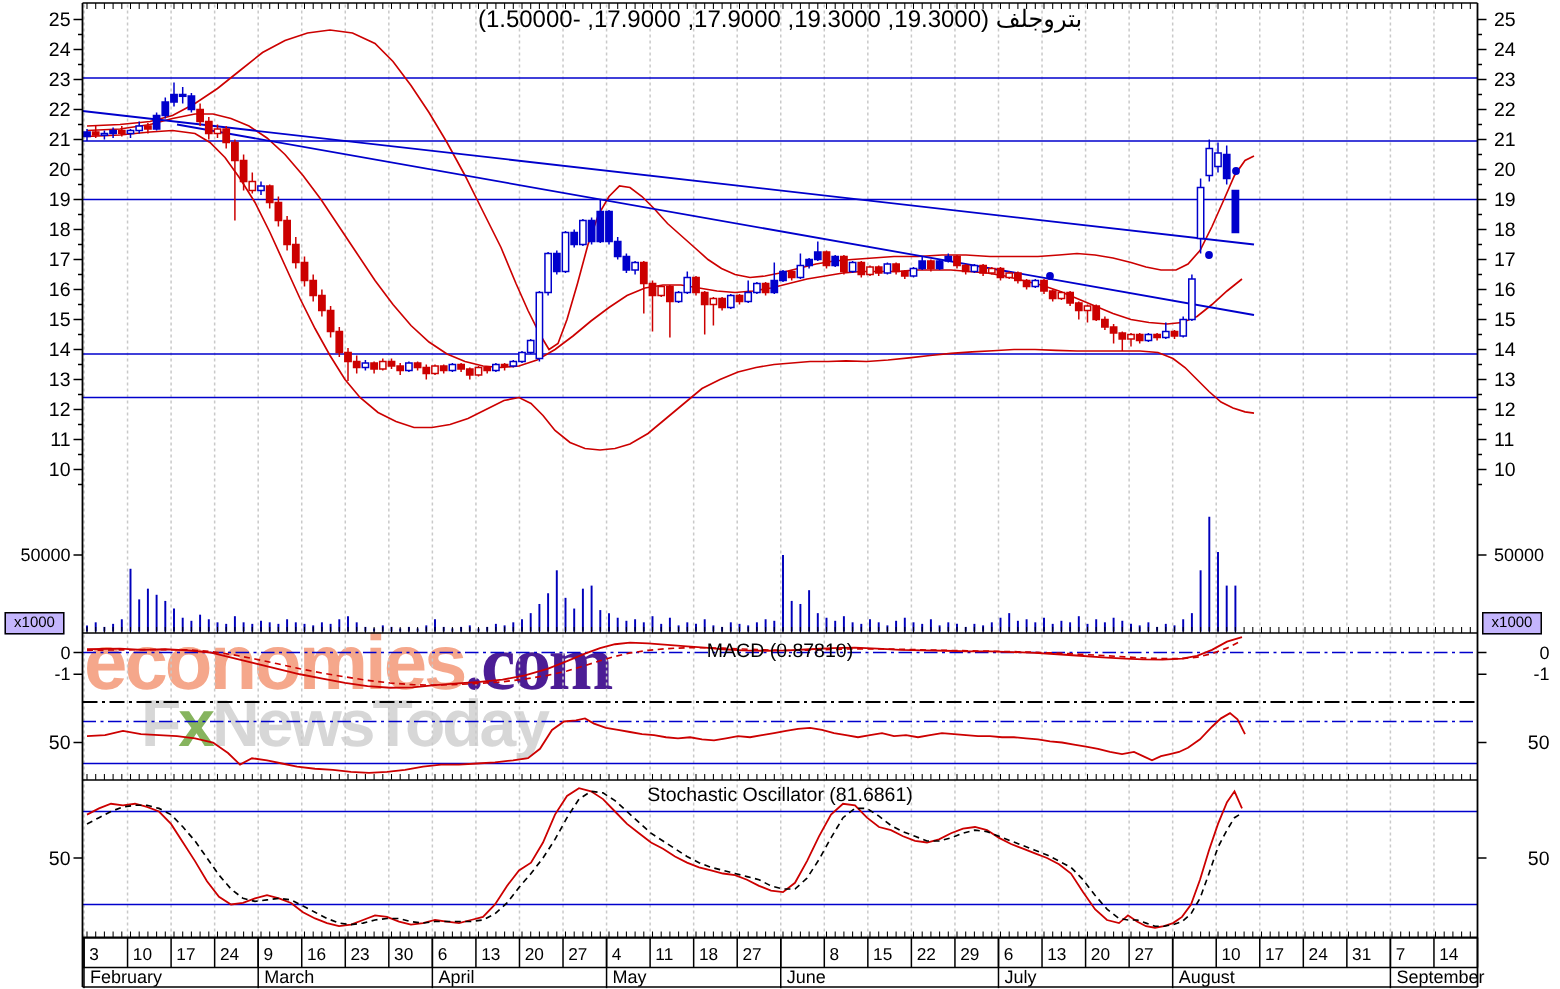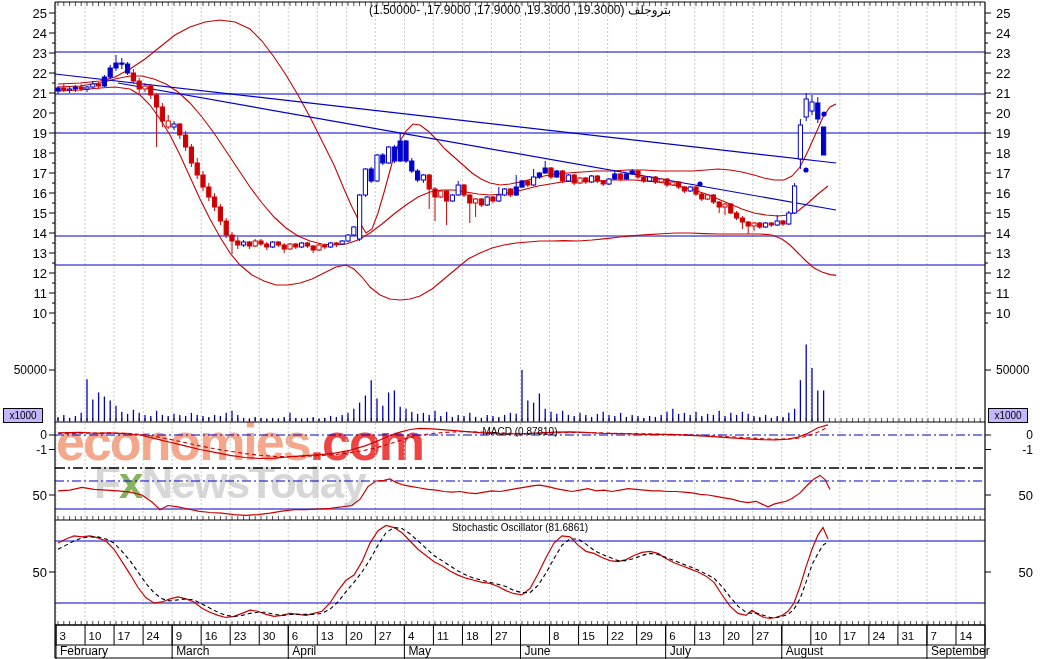--- a/index.html
+++ b/index.html
@@ -1,27 +1,27 @@
 <!DOCTYPE html>
 <html dir="ltr"><head>
 <meta charset="utf-8">
 <style>
   html,body{margin:0;padding:0;background:#fff;width:1040px;height:659px;overflow:hidden;
     font-family:"Liberation Sans",sans-serif;position:relative;}
   #stage{position:absolute;left:0;top:0;width:1040px;height:659px;}
   .wm{position:absolute;z-index:0;white-space:nowrap;font-weight:bold;letter-spacing:-2px;}
   #wm1{left:56px;top:412px;font-size:52px;}
   #wm1 .brand{color:#f5a78b;}
-  #wm1 .suffix{color:#ef4444;}
+  #wm1 .suffix{color:#4c1d95;font-family:Liberation Serif, serif;}
   #wm2{left:94px;top:458px;font-size:44px;color:#d7d7d7;}
   #wm2 .fx-x{color:#86b45e;}
   svg{position:absolute;left:0;top:0;z-index:1;}
   .lbl{position:absolute;z-index:2;color:#000;white-space:nowrap;}
-  .panel-label{left:55px;width:930px;text-align:center;font-size:10px;}
-  #title{left:55px;top:3px;width:930px;text-align:center;font-size:12px;}
+  .panel-label{left:55px;width:930px;text-align:center;font-size:13px;}
+  #title{left:55px;top:3px;width:930px;text-align:center;font-size:16px;}
   .x1000{position:absolute;z-index:2;border:1px solid #000;background:#c4b5fd;font-size:10px;
     width:38px;height:13px;line-height:13px;text-align:center;color:#000;}
 </style>
 </head>
 <body>
 
 <div id="stage">
 
   <div class="wm" id="wm1"><span class="brand">economies</span><span class="suffix">.com</span></div>
   <div class="wm" id="wm2"><span>F</span><span class="fx-x">x</span><span>NewsToday</span></div>

